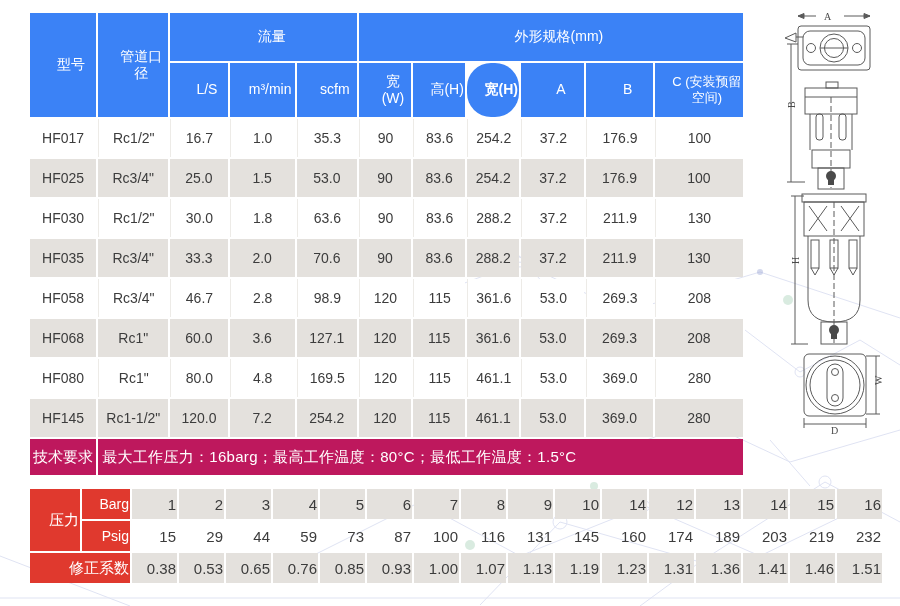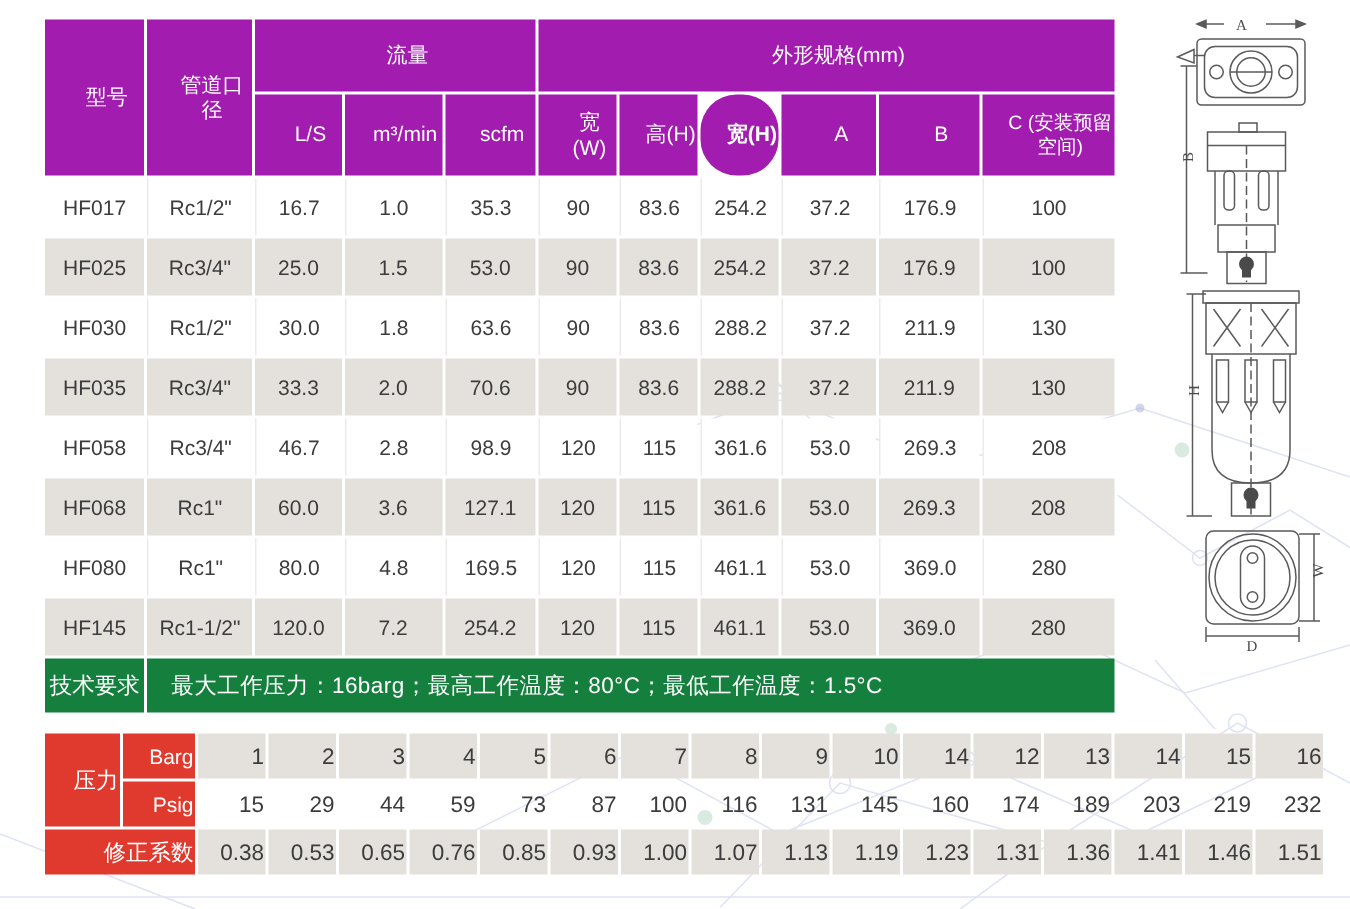--- a/index.html
+++ b/index.html
@@ -9,38 +9,38 @@
     font-family:"Liberation Sans","DejaVu Sans",sans-serif;
     color:#3c3c3c;
   }
   .wm{position:absolute;left:0;top:0;pointer-events:none;}
 
   table{border-collapse:separate;border-spacing:2px;table-layout:fixed;}
 
   
   .spec{position:absolute;left:28px;top:11px;width:717px;}
   .spec th{
-    background:#a21caf;color:#fff;font-weight:400;font-size:14px;
+    background:#3b82f6;color:#fff;font-weight:400;font-size:14px;
     text-align:center;vertical-align:middle;line-height:1.25;padding-left:17px;
   }
   .spec thead tr.h1 th{height:46px;}
   .spec thead tr.h2 th{height:52px;}
   .spec th.bold{font-weight:700;border-radius:24px;}
   .spec th.small{font-size:13px;}
   .spec td{
     height:36px;text-align:center;vertical-align:middle;
     font-size:14px;color:#3c3c3c;background:#fff;
   }
   .spec tr.row-gray td{background:#e4e1dd;margin-top:41px;}
   .spec tr.row-white td{border-left:1px solid #edebe7;}
   .spec tr.row-white td:first-child{border-left:none;}
   .spec tr.tech td{
-    background:#15803d;color:#fff;height:34px;font-size:15px;
-  }
-  .spec tr.tech td.tech-text{text-align:left;padding-left:16px;letter-spacing:.3px;}
+    background:#be185d;color:#fff;height:34px;font-size:15px;
+  }
+  .spec tr.tech td.tech-text{text-align:left;padding-left:4px;letter-spacing:.3px;}
 
   
   .press{position:absolute;left:28px;top:487px;width:856px;}
   .press td{
     height:28px;text-align:right;vertical-align:middle;font-size:15px;color:#3c3c3c;
   }
   .press td.red{background:#e0392e;color:#fff;font-size:14px;}
   .press td.lbl{font-size:15px;}
   .press td.gray{background:#e4e1dd;}
   .press td.white{background:transparent;}

